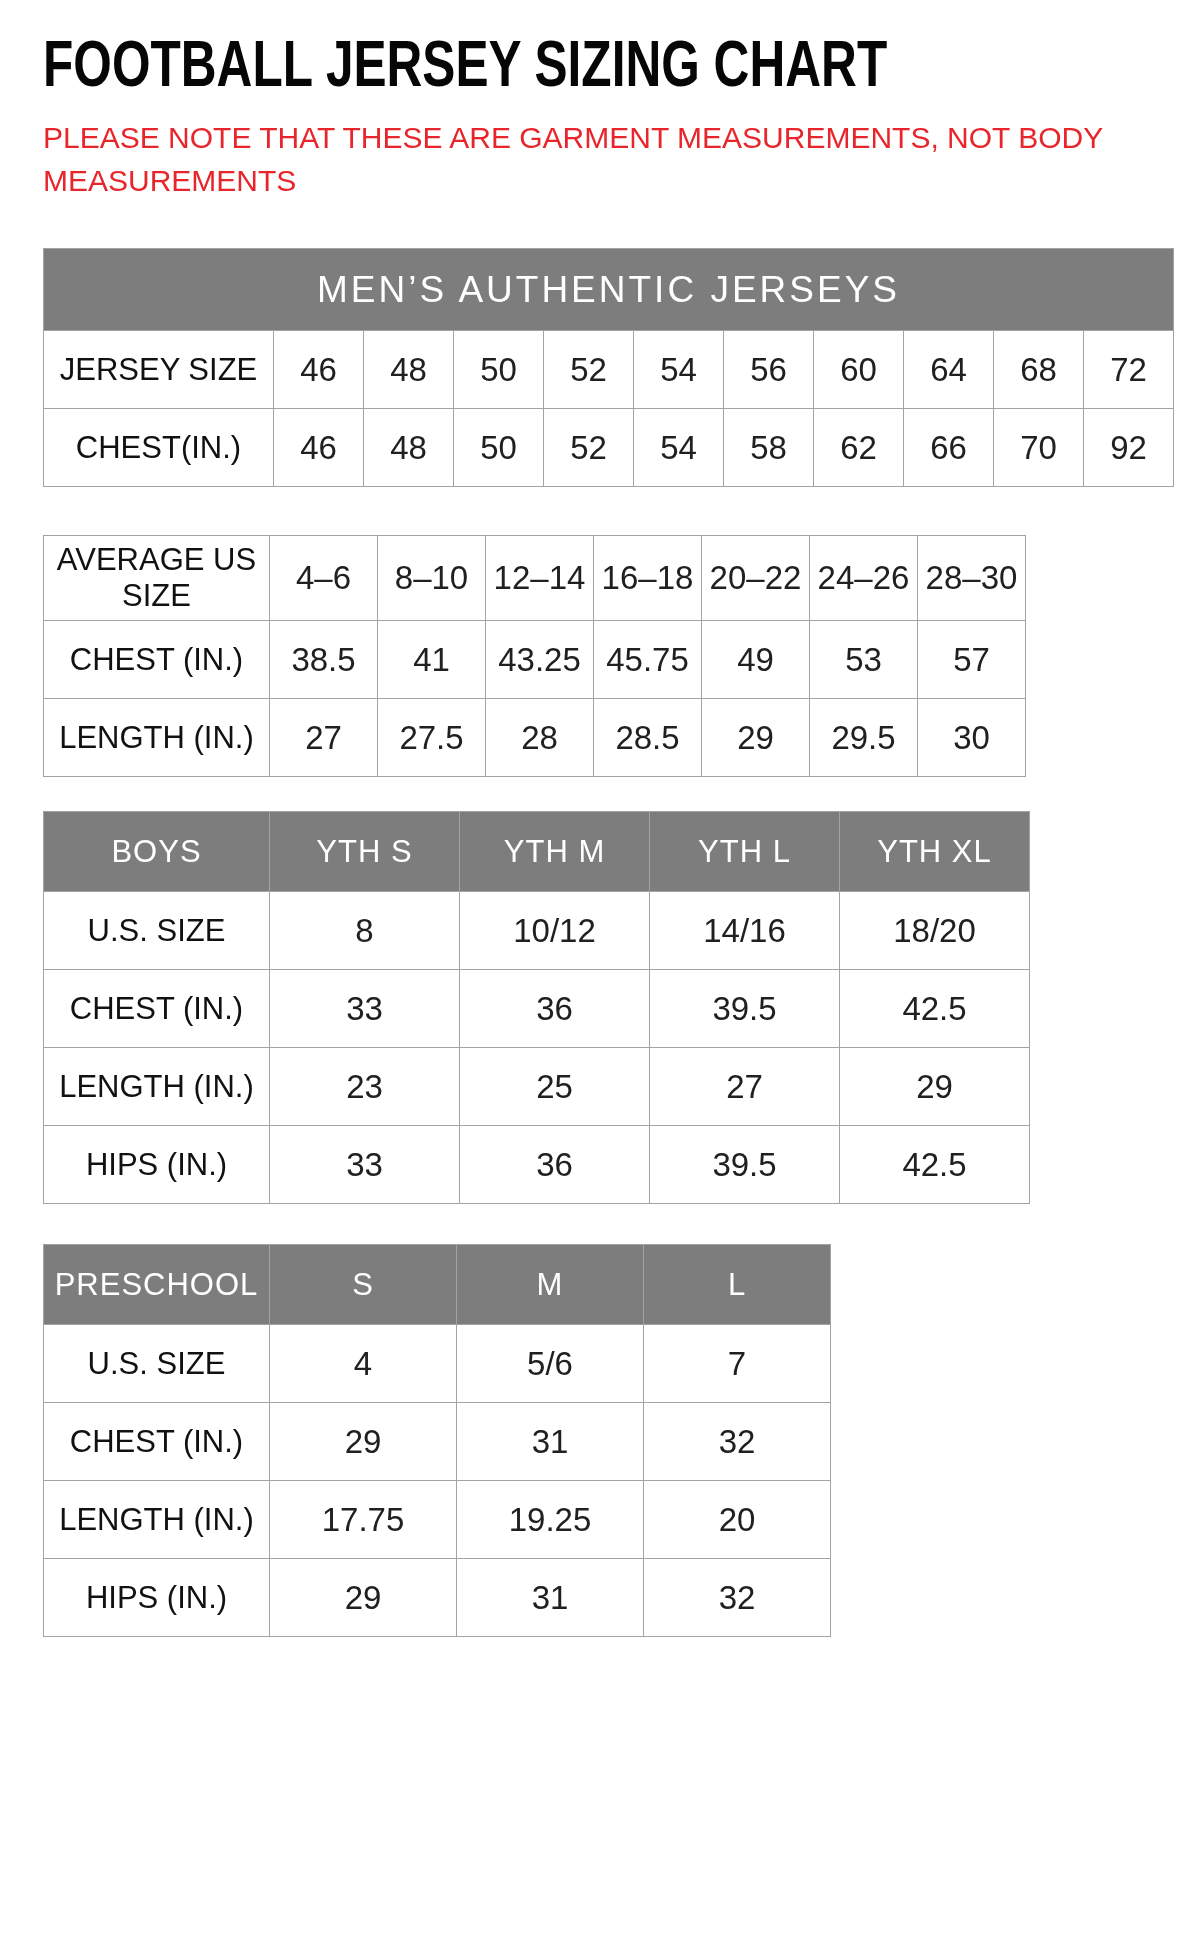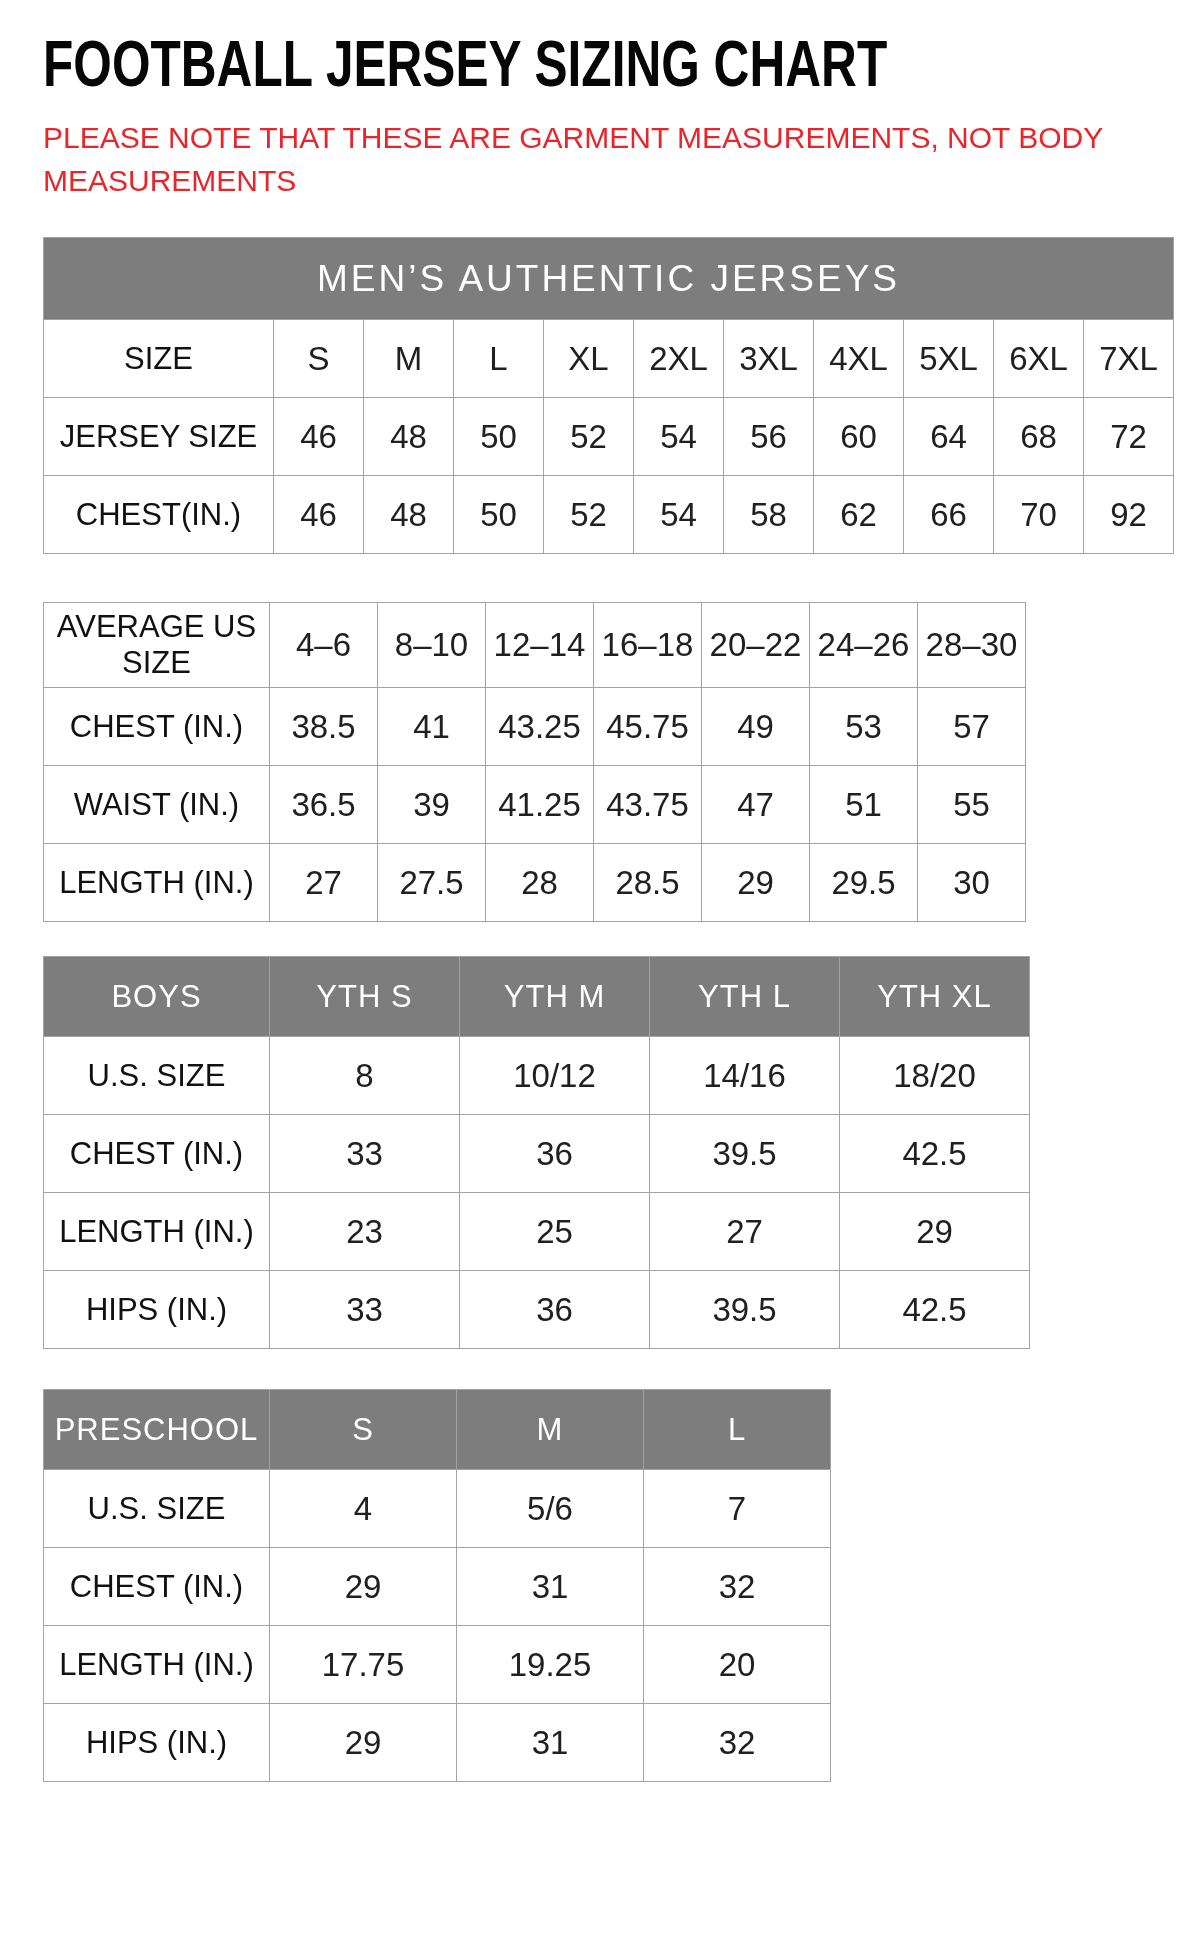--- a/index.html
+++ b/index.html
@@ -26,21 +26,21 @@
     transform-origin:left top;
   }
   .subtitle{
     margin:20px 0 0 0;
     font-size:30px;
     line-height:1.42;
     color:#e8252b;
     max-width:1115px;
   }
   .table-wrap{margin:0;}
-  .table-wrap.mens{margin-top:35px;}
+  .table-wrap.mens{margin-top:46px;}
   .table-wrap.womens{margin-top:48px;}
   .table-wrap.boys{margin-top:34px;}
   .table-wrap.preschool{margin-top:40px;}
   table.size-table{
     border-collapse:collapse;
     table-layout:fixed;
   }
   .size-table th,.size-table td{
     border:1px solid #a3a3a3;
     text-align:center;
@@ -96,33 +96,20 @@
           <col style="width: 90px;">
           <col style="width: 90px;">
           <col style="width: 90px;">
           <col style="width: 90px;">
           <col style="width: 90px;">
           <col style="width: 90px;">
         </colgroup>
         <tbody>
           <tr>
             <th colspan="11" class="banner">MEN’S AUTHENTIC JERSEYS</th>
-          </tr>
-          <tr>
-            <td class="row-label">SIZE</td>
-            <td class="value-cell">S</td>
-            <td class="value-cell">M</td>
-            <td class="value-cell">L</td>
-            <td class="value-cell">XL</td>
-            <td class="value-cell">2XL</td>
-            <td class="value-cell">3XL</td>
-            <td class="value-cell">4XL</td>
-            <td class="value-cell">5XL</td>
-            <td class="value-cell">6XL</td>
-            <td class="value-cell">7XL</td>
           </tr>
           <tr>
             <td class="row-label">JERSEY SIZE</td>
             <td class="value-cell">46</td>
             <td class="value-cell">48</td>
             <td class="value-cell">50</td>
             <td class="value-cell">52</td>
             <td class="value-cell">54</td>
             <td class="value-cell">56</td>
             <td class="value-cell">60</td>
@@ -174,30 +161,20 @@
             <td class="row-label">CHEST (IN.)</td>
             <td class="value-cell">38.5</td>
             <td class="value-cell">41</td>
             <td class="value-cell">43.25</td>
             <td class="value-cell">45.75</td>
             <td class="value-cell">49</td>
             <td class="value-cell">53</td>
             <td class="value-cell">57</td>
           </tr>
           <tr>
-            <td class="row-label">WAIST (IN.)</td>
-            <td class="value-cell">36.5</td>
-            <td class="value-cell">39</td>
-            <td class="value-cell">41.25</td>
-            <td class="value-cell">43.75</td>
-            <td class="value-cell">47</td>
-            <td class="value-cell">51</td>
-            <td class="value-cell">55</td>
-          </tr>
-          <tr>
             <td class="row-label">LENGTH (IN.)</td>
             <td class="value-cell">27</td>
             <td class="value-cell">27.5</td>
             <td class="value-cell">28</td>
             <td class="value-cell">28.5</td>
             <td class="value-cell">29</td>
             <td class="value-cell">29.5</td>
             <td class="value-cell">30</td>
           </tr>
         </tbody>

